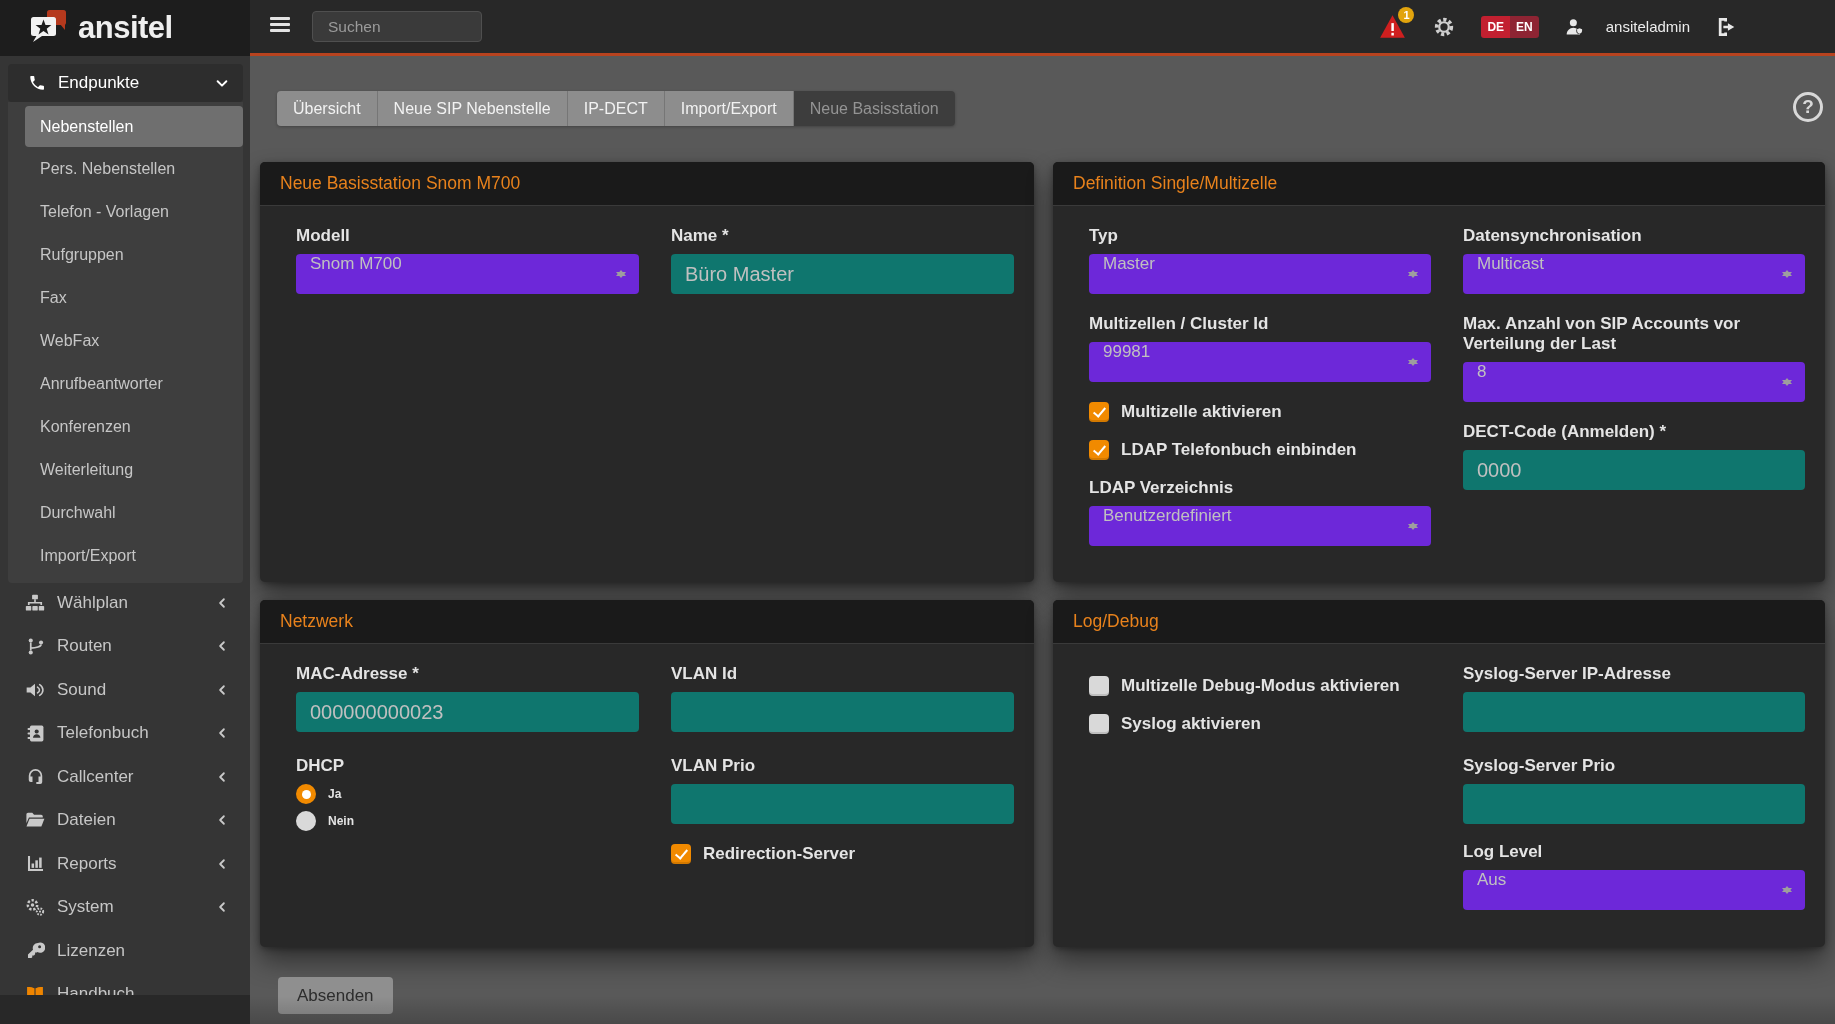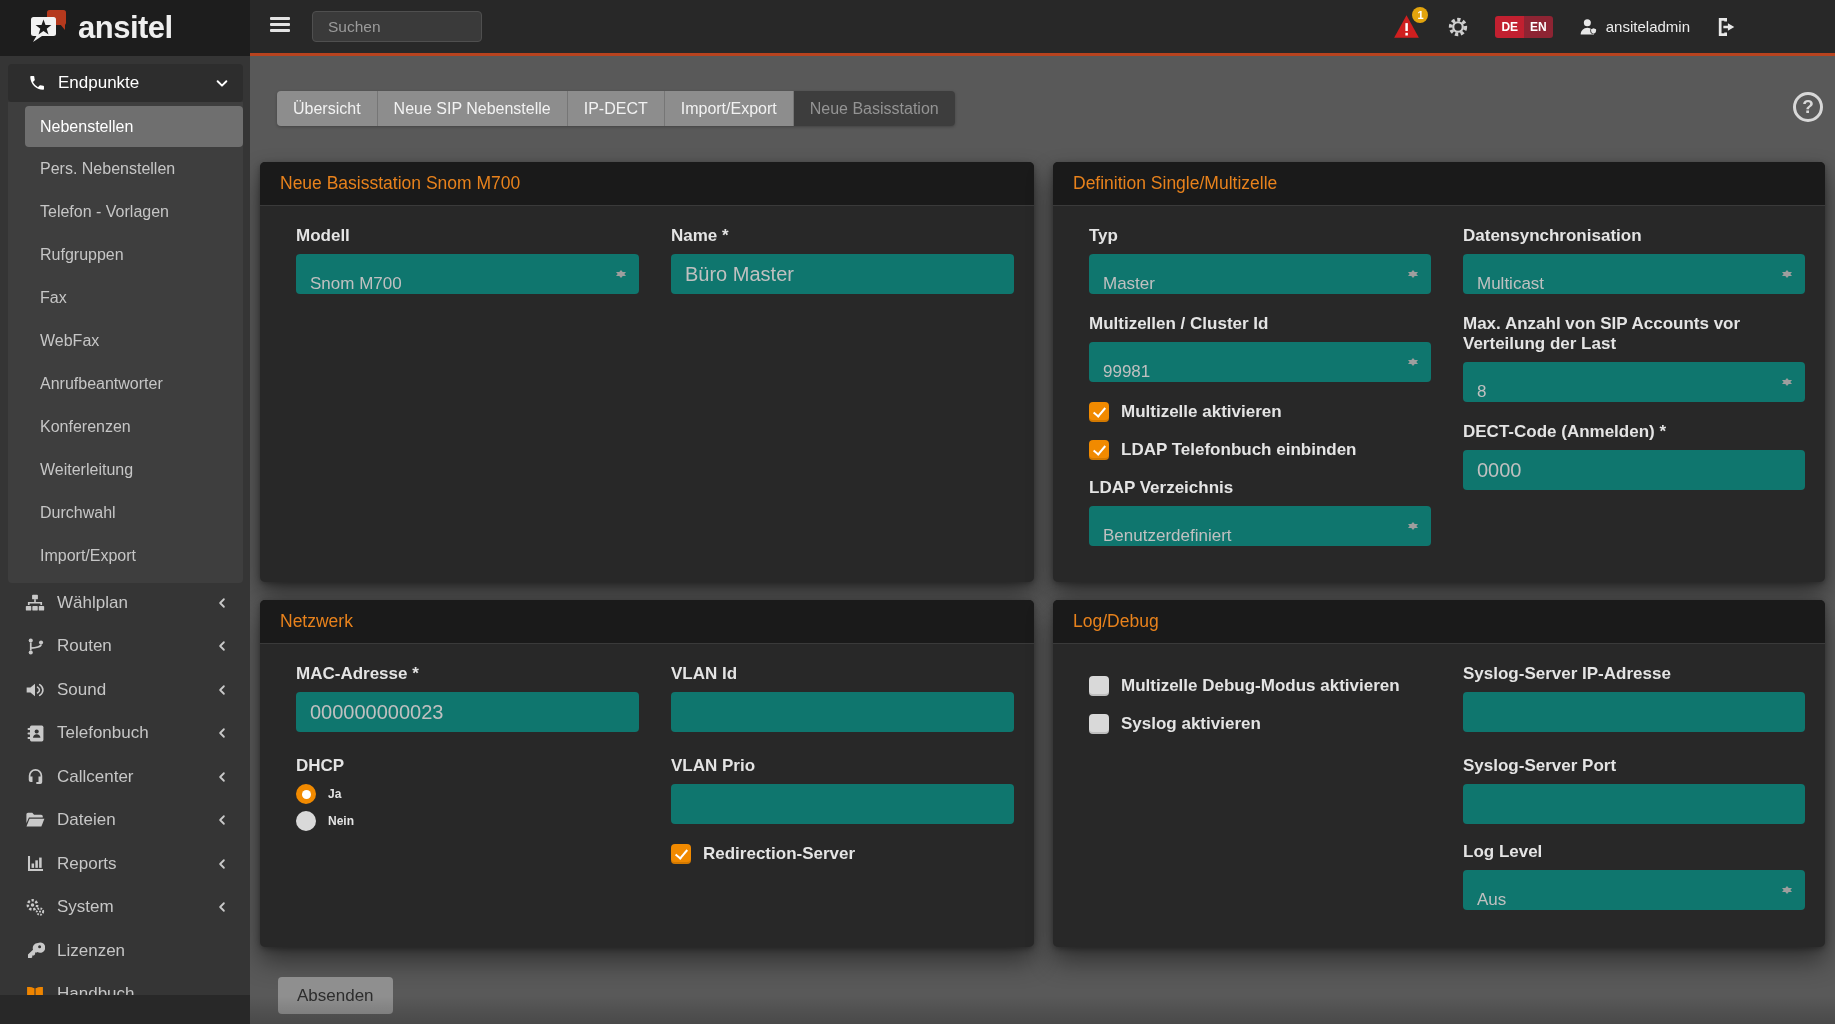--- a/index.html
+++ b/index.html
@@ -18,21 +18,21 @@
   .topbar-right{position:absolute;right:97px;top:0;height:53px;display:flex;align-items:center;gap:26px;}
   .alert-wrap{position:relative;width:28px;height:26px;}
   .badge{position:absolute;top:-7px;right:-7px;min-width:16px;height:16px;border-radius:8px;
     background:#e2a40d;color:#fff;font-size:11px;font-weight:bold;display:flex;
     align-items:center;justify-content:center;padding:0 3px;box-sizing:border-box;}
   .gear-icon{width:22px;height:22px;}
   .lang{display:flex;border-radius:3px;overflow:hidden;font-size:12px;font-weight:bold;color:#fff;}
   .lang span{padding:4px 6px;}
   .lang .de{background:#c22030;}
   .lang .en{background:#8e2433;}
-  .userbox{display:flex;align-items:center;gap:7px;color:#ececec;font-size:15px;}
+  .userbox{display:flex;align-items:center;gap:21px;color:#ececec;font-size:15px;}
 
   
   .sidebar{position:absolute;left:0;top:0;width:250px;height:1024px;background:#353535;z-index:2;}
   .logo{position:absolute;left:0;top:0;width:250px;height:56px;background:#1d1d1d;
     display:flex;align-items:center;padding-left:26px;box-sizing:border-box;text-align:right;}
   .logo-text{color:#efefef;font-size:31px;font-weight:bold;letter-spacing:-0.5px;margin-left:6px;}
   .side-root{position:absolute;top:64px;left:8px;right:7px;height:38px;background:#2d2d2d;
     border-radius:4px;display:flex;align-items:center;padding:0 14px 0 20px;
     color:#fff;font-size:17px;cursor:pointer;box-sizing:border-box;}
   .side-root .lbl{margin-left:12px;}
@@ -69,22 +69,22 @@
     box-shadow:0 14px 26px rgba(0,0,0,0.45),0 2px 6px rgba(0,0,0,0.35);}
   .panel-hd{height:44px;background:#1a1a1a;border-radius:5px 5px 0 0;border-bottom:1px solid #3a3a3a;
     display:flex;align-items:center;padding-left:20px;color:#e8821c;font-size:17.5px;box-sizing:border-box;}
   .panel-bd{padding:20px;display:flex;gap:16px;}
   .col{flex:1;min-width:0;margin-left:16px;}
   .fgroup{margin-bottom:20px;}
   .fgroup.mb24{margin-bottom:24px;}
   .f-label{font-weight:bold;color:#e4e4e4;font-size:17px;line-height:20px;margin-bottom:8px;}
   .f-input{width:100%;height:40px;background:#0f766e;border:none;border-radius:4px;
     color:#c0c0c0;font-size:20px;padding:0 14px;box-sizing:border-box;outline:none;}
-  .f-select{position:relative;width:100%;height:40px;background:#0f766e;border-radius:4px;
-    color:#c0c0c0;font-size:17px;display:flex;align-items:flex-end;
+  .f-select{position:relative;width:100%;height:40px;background:#6d28d9;border-radius:4px;
+    color:#c0c0c0;font-size:17px;display:flex;align-items:flex-start;
     padding:0 38px 0 14px;box-sizing:border-box;cursor:pointer;}
   .caret{position:absolute;right:13px;top:50%;width:10px;height:16px;transform:translateY(-50%);}
   .caret::before{content:"";position:absolute;top:-1px;left:0;border:5px solid transparent;
     border-bottom:6px solid #9e9e9e;}
   .caret::after{content:"";position:absolute;bottom:-1px;left:0;border:5px solid transparent;
     border-top:6px solid #9e9e9e;}
   .check-row{display:flex;align-items:center;gap:12px;margin-bottom:18px;
     font-weight:bold;color:#e4e4e4;font-size:17px;}
   .cb{width:20px;height:20px;border-radius:4px;flex:0 0 auto;position:relative;
     box-shadow:inset 0 -2px 0 rgba(0,0,0,0.12);cursor:pointer;}
@@ -291,21 +291,21 @@
             <span class="cb un"></span>
             <span>Syslog aktivieren</span>
           </div>
         </div>
         <div class="col">
           <div class="fgroup mb24">
             <div class="f-label">Syslog-Server IP-Adresse</div>
             <input class="f-input" type="text" value="" style="">
           </div>
           <div class="fgroup" style="margin-bottom:18px;">
-            <div class="f-label">Syslog-Server Port</div>
+            <div class="f-label">Syslog-Server Prio</div>
             <input class="f-input" type="text" value="" style="">
           </div>
           <div class="fgroup">
             <div class="f-label">Log Level</div>
             <div class="f-select">
               <span>Aus</span>
               <span class="caret"></span>
             </div>
           </div>
         </div>

